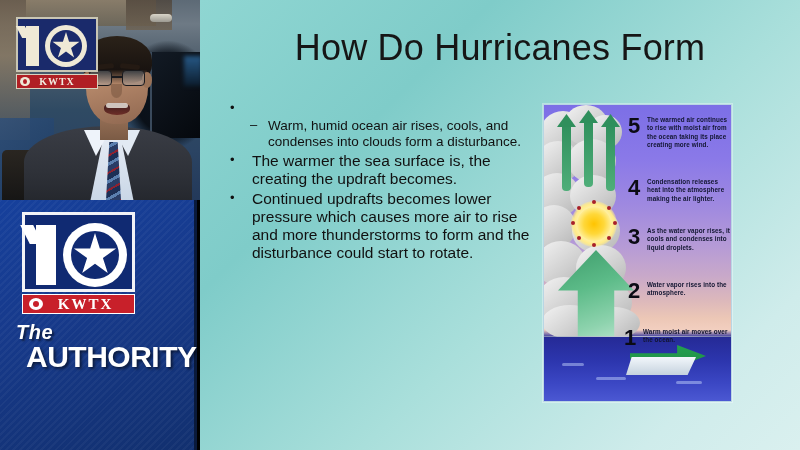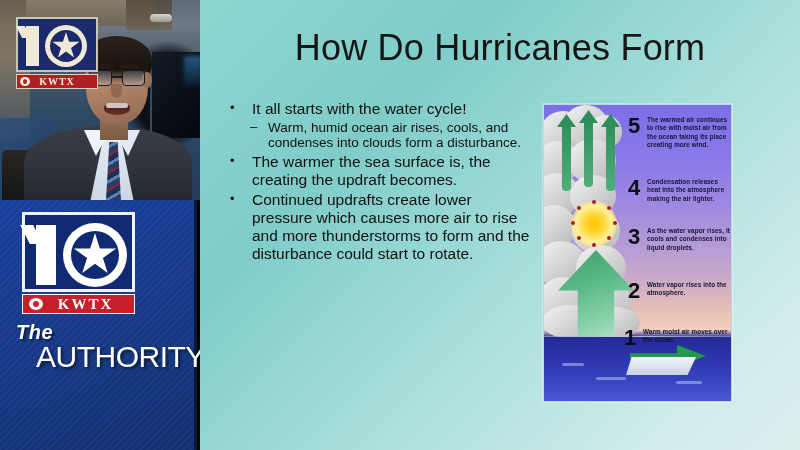--- a/index.html
+++ b/index.html
@@ -189,21 +189,21 @@
   #brand-text { position:absolute; left:16px; top:122px; width:180px; color:#fff; }
   #brand-text .the {
     font-size:20px; font-weight:bold; font-style:italic; letter-spacing:.5px; line-height:1;
     text-shadow:2px 2px 2px rgba(0,0,0,.5);
   }
   #brand-text .weather {
     font-size:30px; font-weight:bold; letter-spacing:-.5px; line-height:.98; margin-top:1px;
     text-shadow:2px 2px 3px rgba(0,0,0,.55);
   }
   #brand-text .authority {
-    font-size:30px; font-weight:normal; letter-spacing:-.5px; line-height:.98; margin-left:20px;
+    font-size:30px; font-weight:bold; letter-spacing:-.5px; line-height:.98; margin-left:10px;
     text-shadow:2px 2px 3px rgba(0,0,0,.55);
   }
 
   
   #slide {
     position:absolute; left:200px; top:0; width:600px; height:450px;
     background:linear-gradient(135deg,#8fd6d2 0%, #7fccc9 28%, #a9dfdb 58%, #cfeceb 85%, #daf0ef 100%);
   }
   #slide-title {
     position:absolute; left:0; top:27px; width:600px; text-align:center;
@@ -358,33 +358,32 @@
     </div>
   </div>
 
   <div id="slide">
 
     <div id="slide-title">How Do Hurricanes Form</div>
 
     <div id="bullets">
       <div class="b1">
         <span class="mark">•</span>
-        <span>It all starts with the water cycle!</span>
       </div>
       <div class="b2">
         <span class="mark">–</span>
         <span>Warm, humid ocean air rises, cools, and condenses into clouds form a disturbance.</span>
       </div>
       <div class="b1">
         <span class="mark">•</span>
         <span>The warmer the sea surface is, the creating the updraft becomes.</span>
       </div>
       <div class="b1">
         <span class="mark">•</span>
-        <span>Continued updrafts create lower pressure which causes more air to rise and more thunderstorms to form and the disturbance could start to rotate.</span>
+        <span>Continued updrafts becomes lower pressure which causes more air to rise and more thunderstorms to form and the disturbance could start to rotate.</span>
       </div>
     </div>
 
     <div id="diagram">
 
       <div class="cloud" style="left:-4px;  top:6px;   width:46px; height:44px;"></div>
       <div class="cloud" style="left:20px;  top:0px;   width:44px; height:40px;"></div>
       <div class="cloud" style="left:44px;  top:10px;  width:34px; height:34px;"></div>
       <div class="cloud" style="left:-8px;  top:36px;  width:44px; height:42px;"></div>
       <div class="cloud" style="left:24px;  top:34px;  width:48px; height:44px;"></div>

